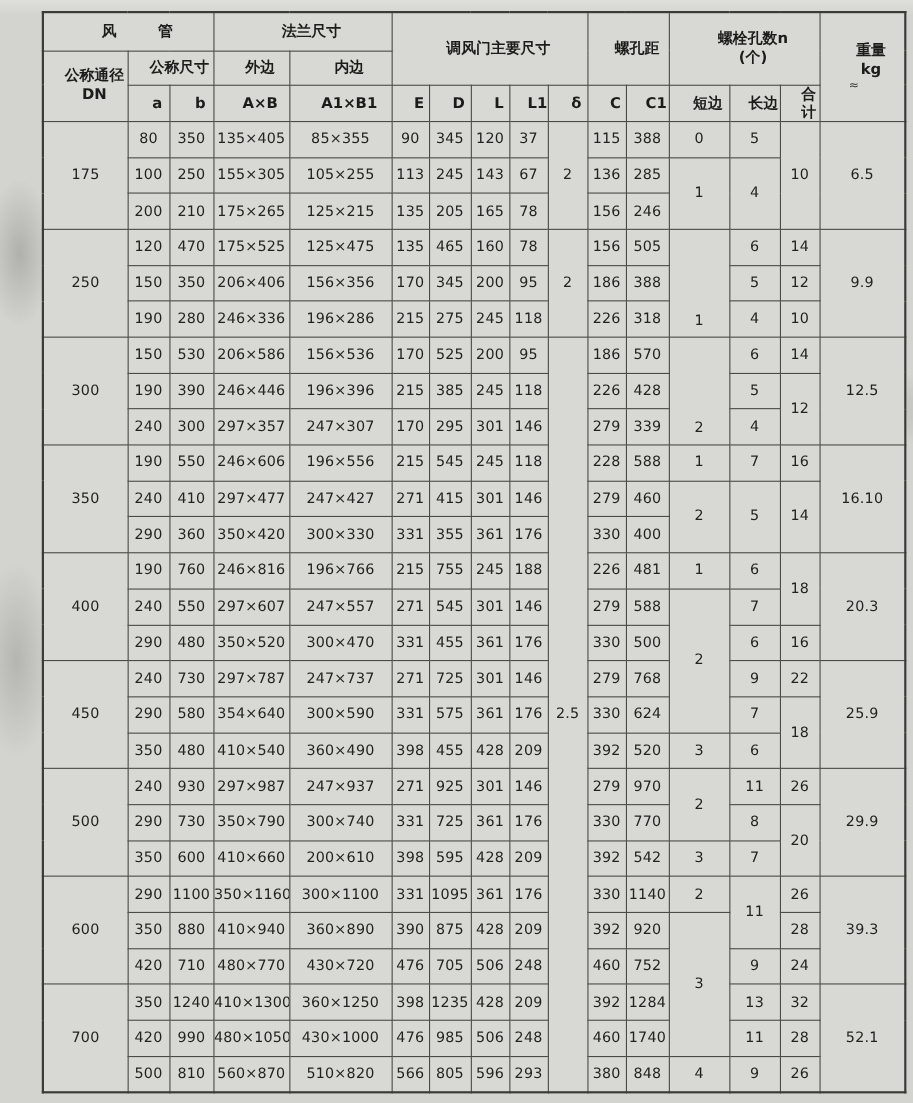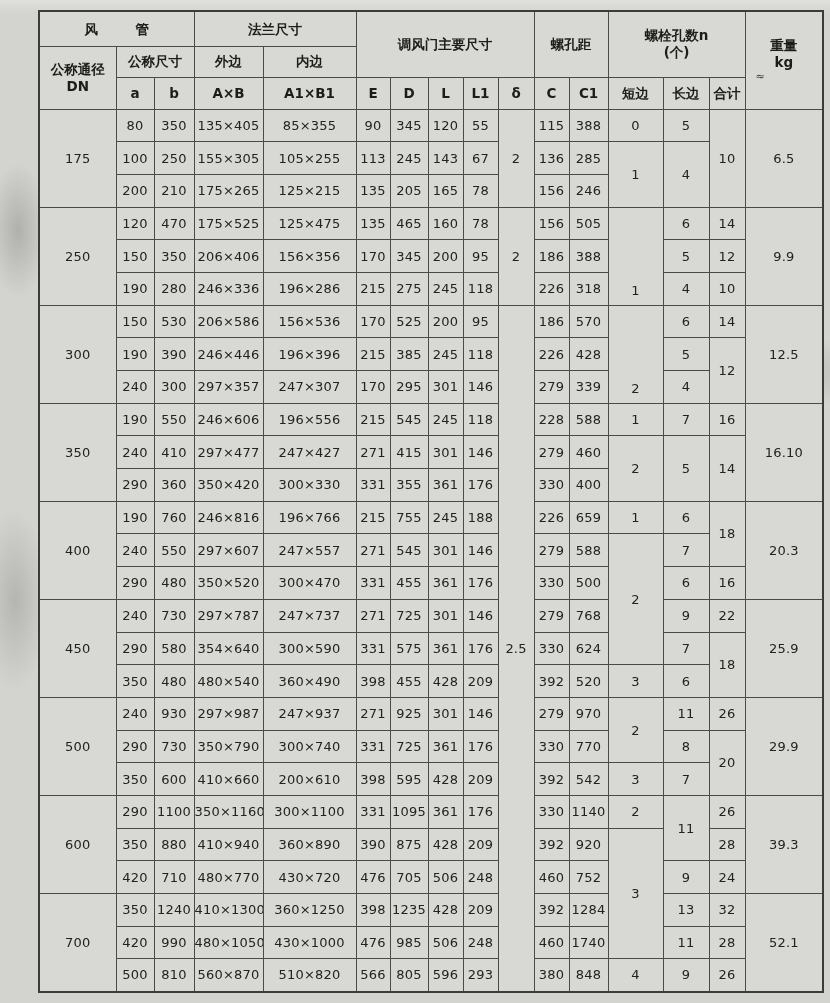--- a/index.html
+++ b/index.html
@@ -28,21 +28,21 @@
   col.c-dn{width:77px}col.c-a{width:38px}col.c-b{width:40px}
   col.c-ab{width:69px}col.c-a1b1{width:93px}
   col.c-e{width:34px}col.c-d{width:38px}col.c-l{width:35px}col.c-l1{width:35px}
   col.c-delta{width:36px}col.c-c{width:35px}col.c-c1{width:39px}
   col.c-short{width:55px}col.c-long{width:46px}col.c-total{width:36px}
   col.c-w{width:78px}
   th,td{
     border:1px solid #4a4a46;text-align:center;vertical-align:middle;
     padding:0;overflow:hidden;
   }
-  thead th{font-size:13.5px;font-weight:bold;color:#1c1c1a;line-height:1.2;}
+  thead th{font-size:13.5px;font-weight:bold;color:#1c1c1a;line-height:1.2;padding-left:16px;}
   tr.h1{height:35px}tr.h2{height:31px}tr.h3{height:32px}
   tbody tr{height:32.7px}
   tbody td{font-size:13px;letter-spacing:.2px;}
   .duct-head{white-space:pre;}
   .sub{display:block;line-height:1.25;}
   .approx{display:block;font-weight:normal;font-size:11px;line-height:1.1;text-align:left;padding-left:10px;color:#3a3a37;}
   .vb{vertical-align:bottom;padding-bottom:7px;}
 </style>
 </head>
 <body>
@@ -113,21 +113,21 @@
   <tbody id="tbody">
       <tr>
         <td rowspan="3">175</td>
         <td>80</td>
         <td>350</td>
         <td>135×405</td>
         <td>85×355</td>
         <td>90</td>
         <td>345</td>
         <td>120</td>
-        <td>55</td>
+        <td>37</td>
         <td rowspan="3">2</td>
         <td>115</td>
         <td>388</td>
         <td>0</td>
         <td>5</td>
         <td rowspan="3">10</td>
         <td rowspan="3">6.5</td>
       </tr>
       <tr>
         <td>100</td>
@@ -294,21 +294,21 @@
         <td rowspan="3">400</td>
         <td>190</td>
         <td>760</td>
         <td>246×816</td>
         <td>196×766</td>
         <td>215</td>
         <td>755</td>
         <td>245</td>
         <td>188</td>
         <td>226</td>
-        <td>659</td>
+        <td>481</td>
         <td>1</td>
         <td>6</td>
         <td rowspan="2">18</td>
         <td rowspan="3">20.3</td>
       </tr>
       <tr>
         <td>240</td>
         <td>550</td>
         <td>297×607</td>
         <td>247×557</td>
@@ -361,21 +361,21 @@
         <td>361</td>
         <td>176</td>
         <td>330</td>
         <td>624</td>
         <td>7</td>
         <td rowspan="2">18</td>
       </tr>
       <tr>
         <td>350</td>
         <td>480</td>
-        <td>480×540</td>
+        <td>410×540</td>
         <td>360×490</td>
         <td>398</td>
         <td>455</td>
         <td>428</td>
         <td>209</td>
         <td>392</td>
         <td>520</td>
         <td>3</td>
         <td>6</td>
       </tr>

